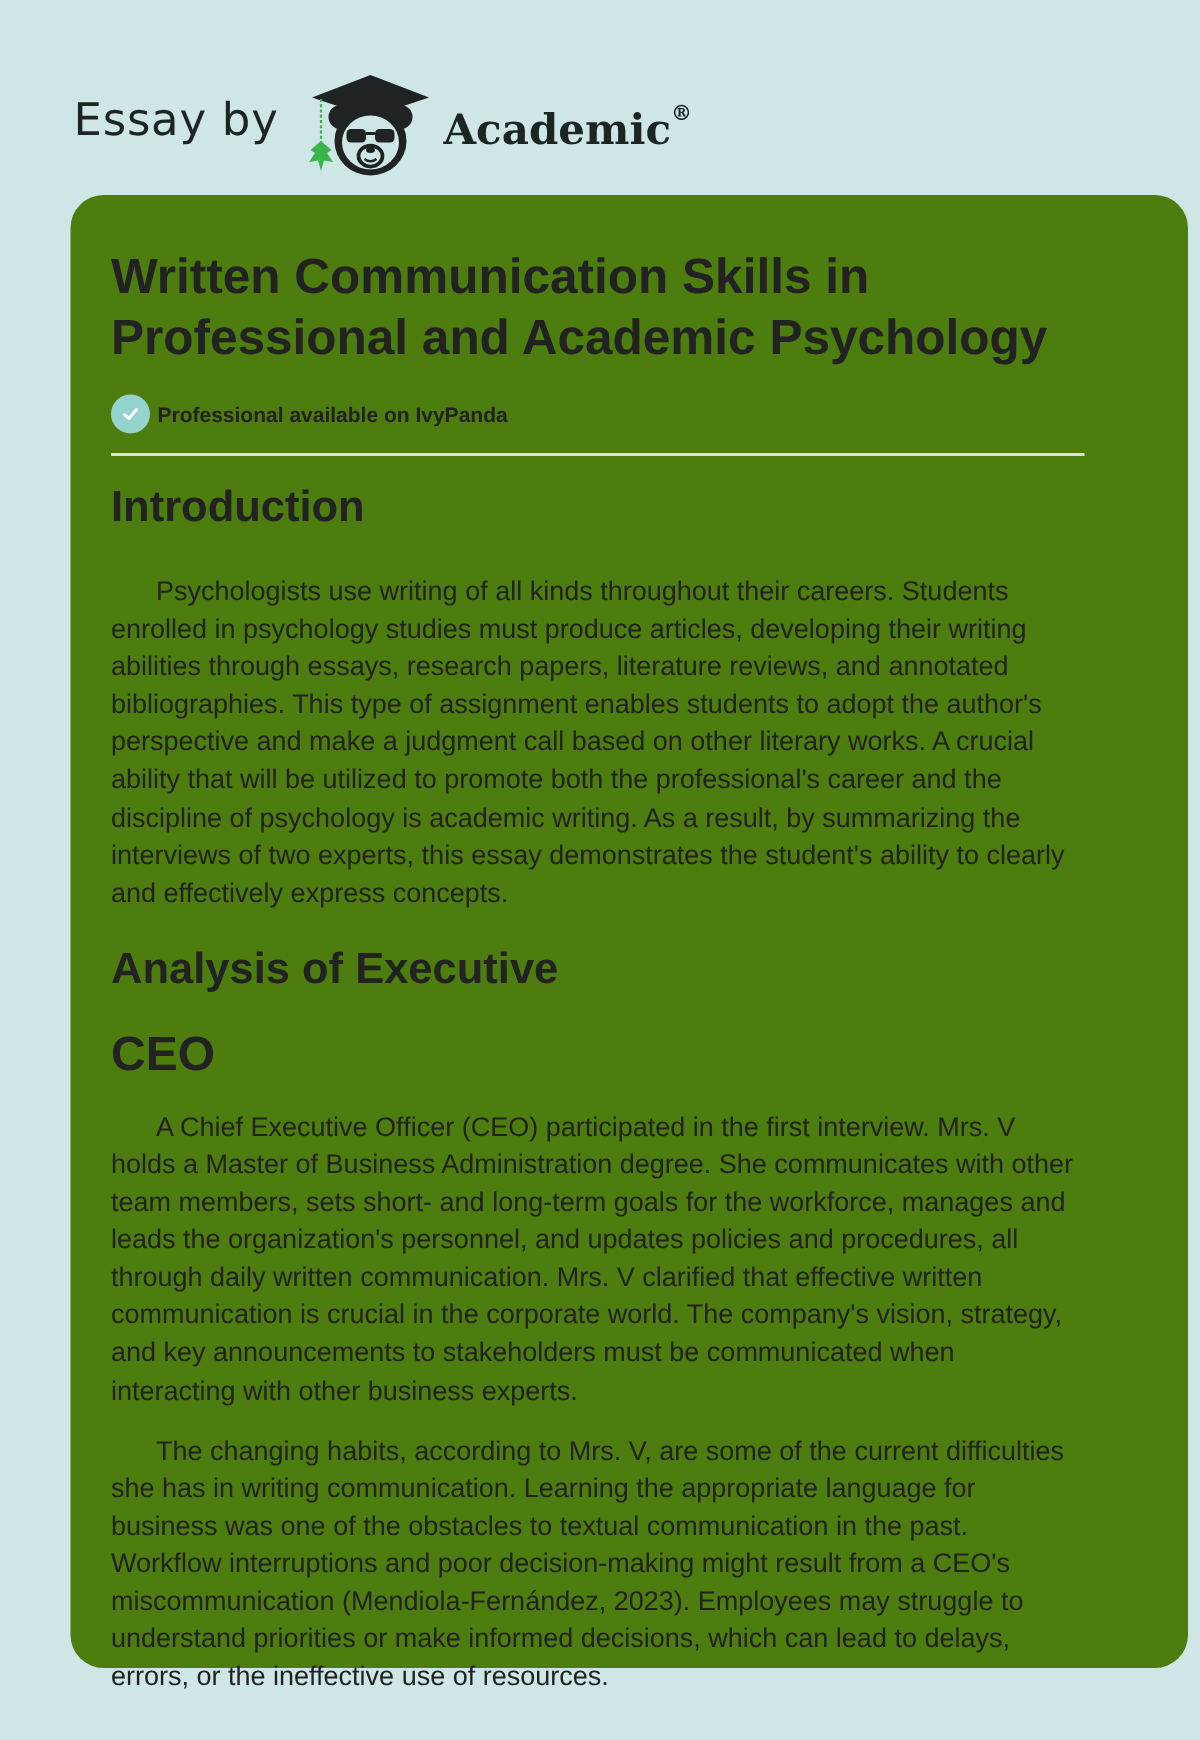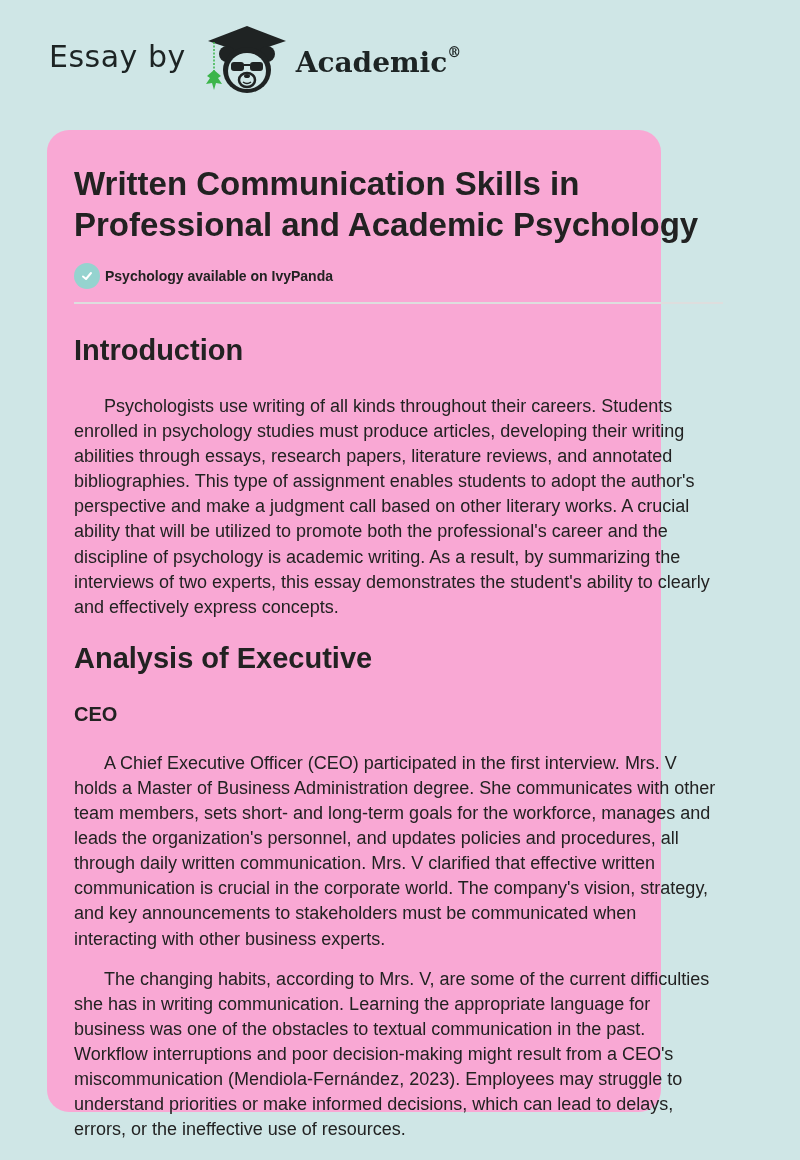--- a/index.html
+++ b/index.html
@@ -4,61 +4,61 @@
   <style>
     html, body { margin: 0; padding: 0; }
     body {
       width: 800px; height: 1160px; overflow: hidden;
       background: #cfe6e6;
       font-family: "Liberation Sans", sans-serif;
       color: #222;
       position: relative;
     }
     .brand {
-      position: absolute; left: 49px; top: 24px; height: 70px;
+      position: absolute; left: 49px; top: 48px; height: 70px;
       display: flex; align-items: center;
     }
     .brand-prefix {
       font-family: "DejaVu Sans", sans-serif;
       font-size: 30px; color: #1d2424; letter-spacing: 0.5px;
       margin-top: -6px;
     }
     .brand-logo { width: 90px; height: 72px; margin-left: 16px; margin-top: 2px; }
     .brand-name {
       font-family: "DejaVu Serif", serif; font-weight: bold;
       font-size: 28px; color: #1d2424; margin-left: 4px; margin-top: 6px;
     }
     .brand-name sup { font-size: 14px; vertical-align: top; position: relative; top: -2px; }
     .card {
-      position: absolute; left: 47px; top: 130px; width: 614px; height: 982px;
-      background: #f9a8d4; border-radius: 22px;
+      position: absolute; left: 47px; top: 130px; width: 745px; height: 982px;
+      background: #4d7c0f; border-radius: 22px;
     }
     .title {
       position: absolute; left: 27px; top: 33px; width: 660px;
       margin: 0; font-size: 33px; line-height: 41px; font-weight: bold; color: #222;
     }
     .badge {
       position: absolute; left: 27px; top: 133px;
       display: flex; align-items: center;
     }
     .badge-icon {
       width: 26px; height: 26px; border-radius: 50%; background: #95d3cf;
       display: flex; align-items: center; justify-content: center;
     }
     .badge-text { font-size: 14px; font-weight: bold; color: #222; margin-left: 5px; }
     .divider {
       position: absolute; left: 27px; top: 172px; width: 649px; height: 2px;
       background: #dedede;
     }
-    .content { position: absolute; left: 27px; top: 190px; width: 649px; margin-top: 12px; }
+    .content { position: absolute; left: 27px; top: 190px; width: 649px; }
     h2 {
       margin: 0; font-size: 29px; line-height: 36px; font-weight: bold; color: #222;
     }
     h3 {
-      margin: 0; font-size: 20px; line-height: 30px; font-weight: bold; color: #222;
+      margin: 0; font-size: 32px; line-height: 30px; font-weight: bold; color: #222;
     }
     p {
       margin: 0; font-size: 18px; line-height: 25.1px; color: #222;
       text-indent: 30px;
     }
   </style>
 </head>
 <body>
 
 <header class="brand">
@@ -93,21 +93,21 @@
 
 <main class="card">
   <h1 class="title">Written Communication Skills in Professional and Academic Psychology</h1>
 
   <div class="badge">
     <span class="badge-icon">
       <svg width="14" height="14" viewBox="0 0 14 14">
         <path d="M3,7.5 L6,10 L11,4" stroke="#ffffff" stroke-width="2" fill="none" stroke-linecap="round" stroke-linejoin="round"></path>
       </svg>
     </span>
-    <span class="badge-text">Psychology available on IvyPanda</span>
+    <span class="badge-text">Professional available on IvyPanda</span>
   </div>
 
   <div class="divider"></div>
 
   <article class="content">
     <section>
       <h2>Introduction</h2>
       <p style="margin-top:26px">Psychologists use writing of all kinds throughout their careers. Students enrolled in psychology studies must produce articles, developing their writing abilities through essays, research papers, literature reviews, and annotated bibliographies. This type of assignment enables students to adopt the author's perspective and make a judgment call based on other literary works. A crucial ability that will be utilized to promote both the professional's career and the discipline of psychology is academic writing. As a result, by summarizing the interviews of two experts, this essay demonstrates the student's ability to clearly and effectively express concepts.</p>
     </section>
 

